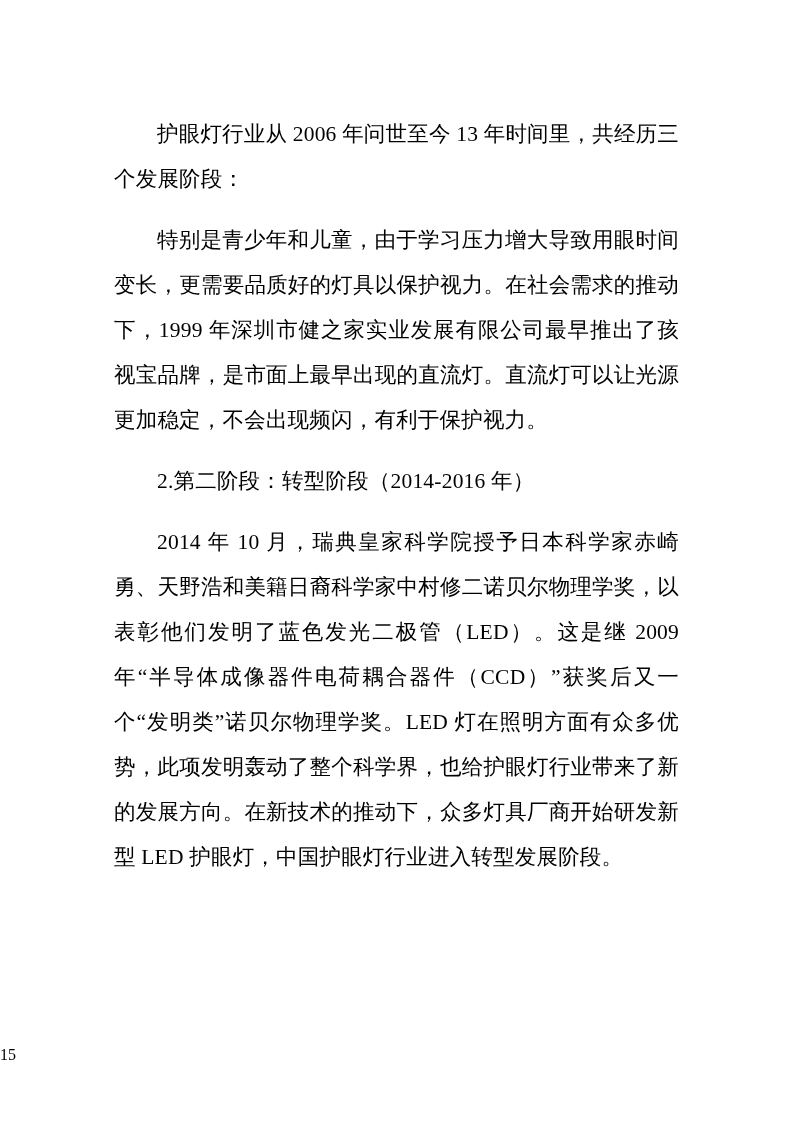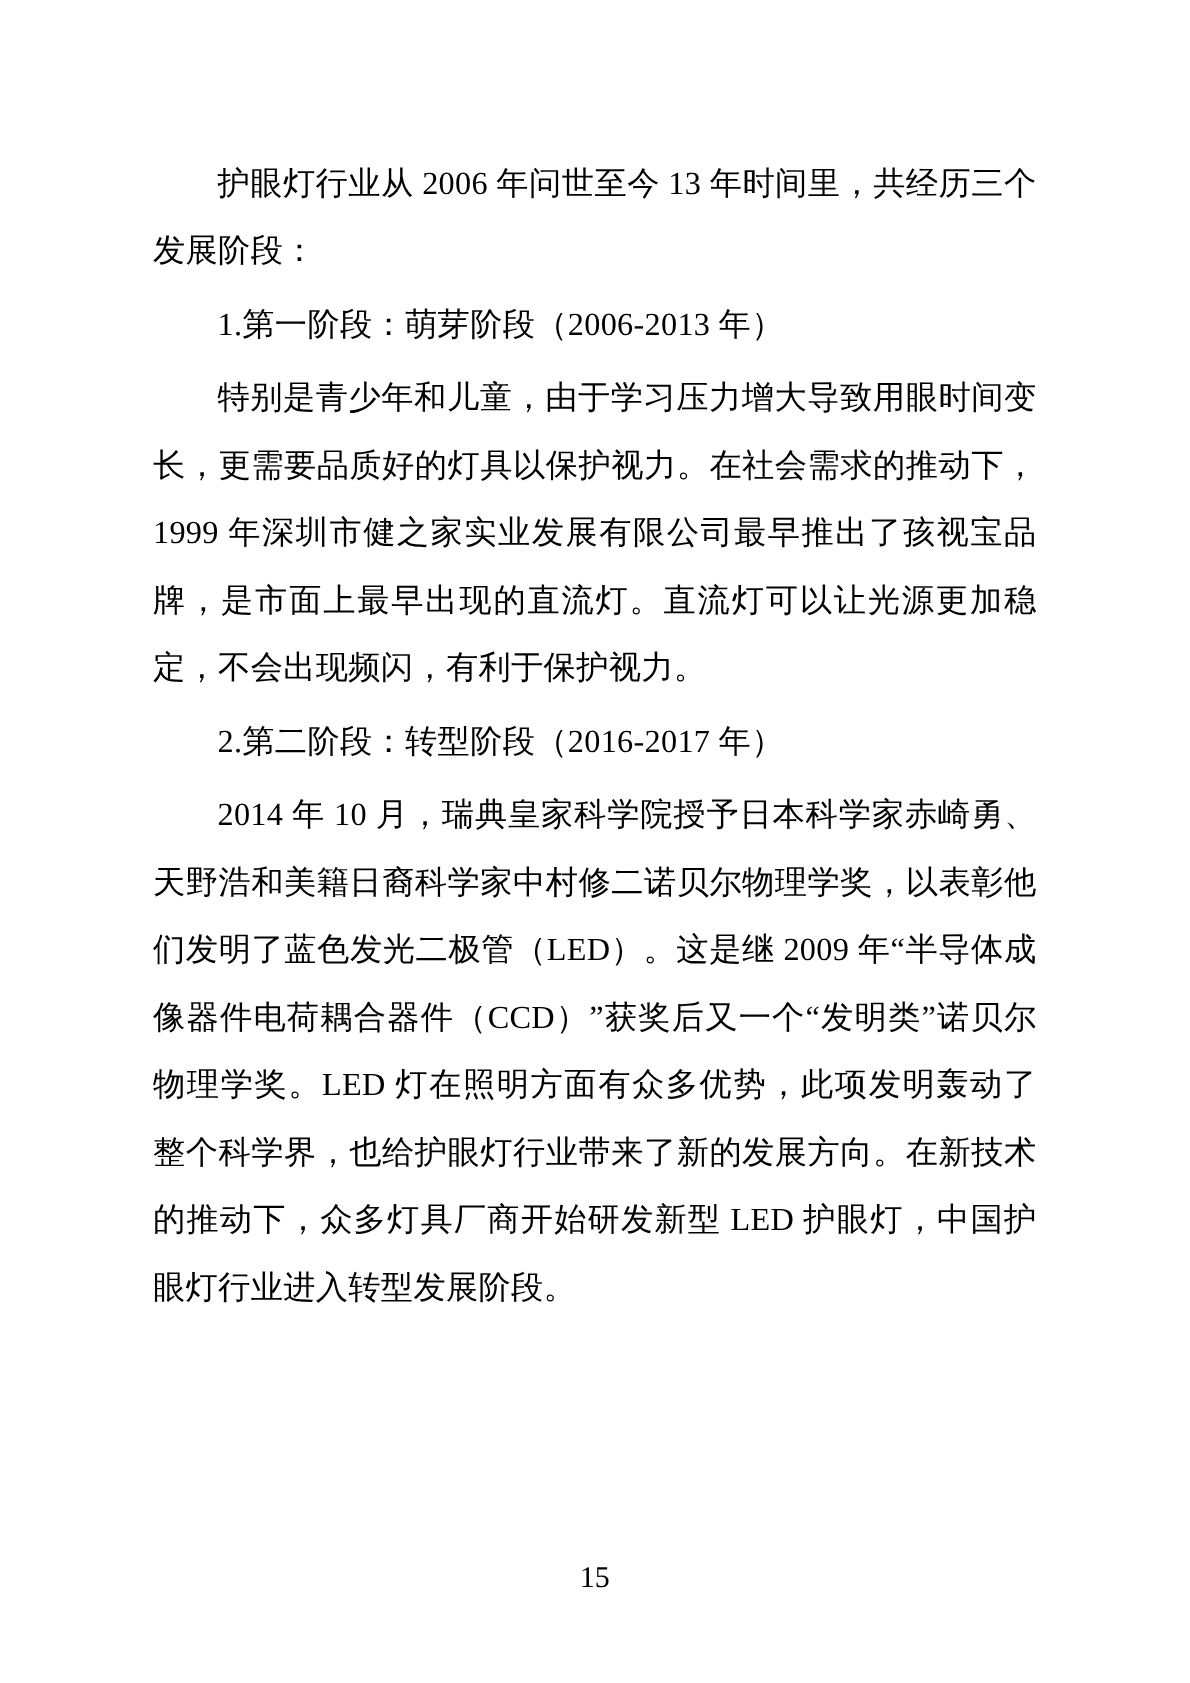--- a/index.html
+++ b/index.html
@@ -25,39 +25,37 @@
     background: #ffffff;
   }
   .body-text {
     font-size: 21.5px;
     line-height: 45px;
     text-align: justify;
     text-justify: inter-ideograph;
     letter-spacing: 0.2px;
   }
   .para {
-    margin: 4px;
+    margin: 16px;
     text-indent: 2em;
   }
   .pagenum {
     position: absolute;
     left: 0;
     right: 0;
     bottom: 58px;
-    text-align: center;
-    font-size: 20px;
+    font-size: 16px;
     font-family: "Liberation Serif", "DejaVu Serif", serif;
   }
 </style>
 </head>
 <body>
 
 <div class="page">
   <div class="body-text">
     <p class="para">护眼灯行业从 2006 年问世至今 13 年时间里，共经历三个发展阶段：</p>
-    <p class="para">1.第一阶段：萌芽阶段（2006-2013 年）</p>
     <p class="para">特别是青少年和儿童，由于学习压力增大导致用眼时间变长，更需要品质好的灯具以保护视力。在社会需求的推动下，1999 年深圳市健之家实业发展有限公司最早推出了孩视宝品牌，是市面上最早出现的直流灯。直流灯可以让光源更加稳定，不会出现频闪，有利于保护视力。</p>
-    <p class="para">2.第二阶段：转型阶段（2016-2017 年）</p>
+    <p class="para">2.第二阶段：转型阶段（2014-2016 年）</p>
     <p class="para">2014 年 10 月，瑞典皇家科学院授予日本科学家赤崎勇、天野浩和美籍日裔科学家中村修二诺贝尔物理学奖，以表彰他们发明了蓝色发光二极管（LED）。这是继 2009 年“半导体成像器件电荷耦合器件（CCD）”获奖后又一个“发明类”诺贝尔物理学奖。LED 灯在照明方面有众多优势，此项发明轰动了整个科学界，也给护眼灯行业带来了新的发展方向。在新技术的推动下，众多灯具厂商开始研发新型 LED 护眼灯，中国护眼灯行业进入转型发展阶段。</p>
 
   </div>
   <div class="pagenum">15</div>
 </div>
 
 </body></html>

